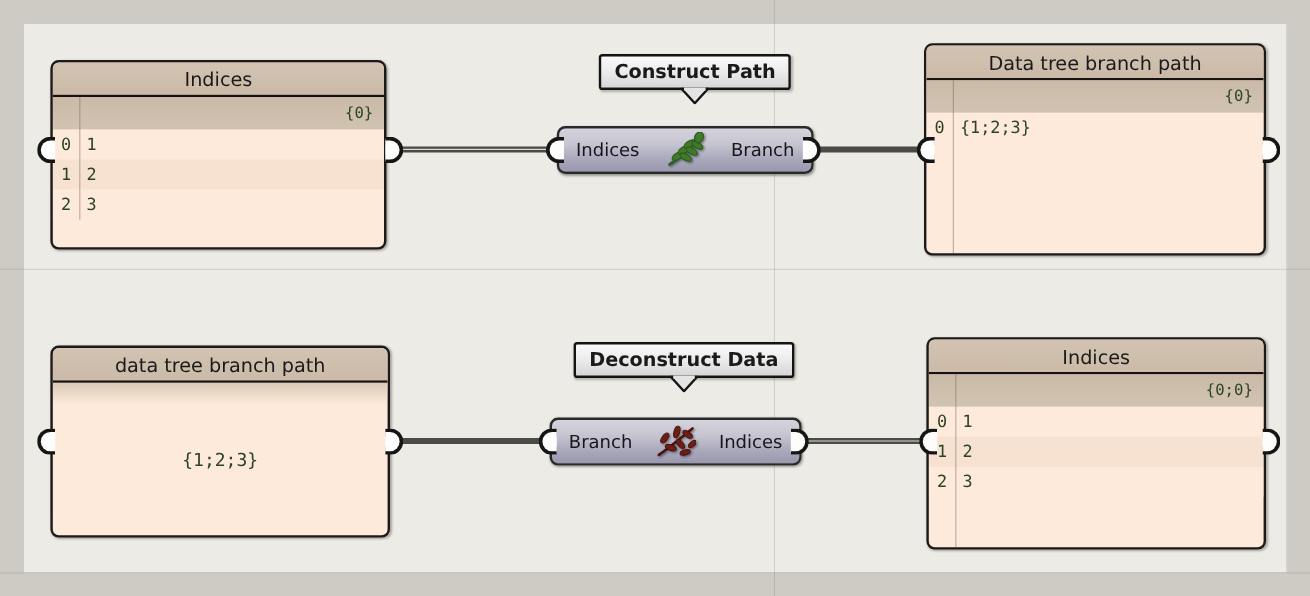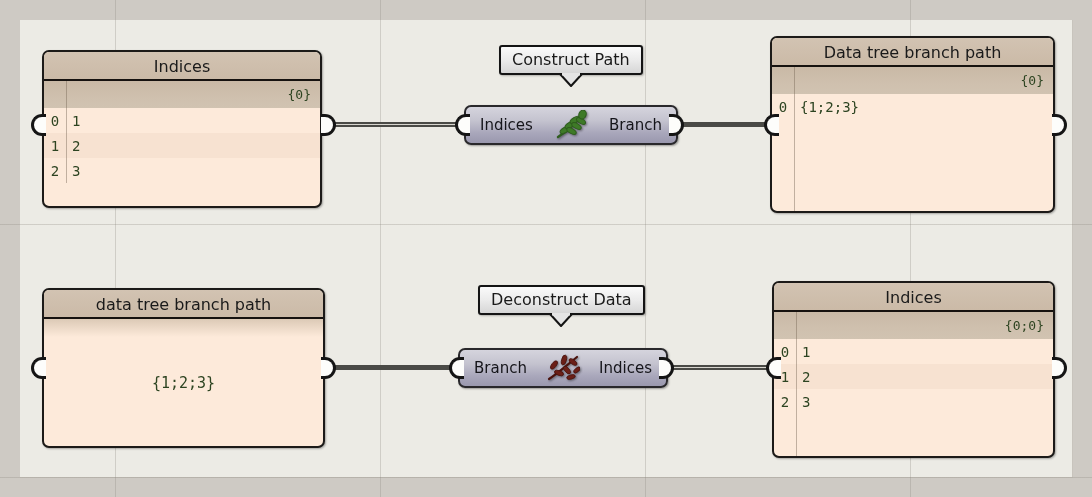--- a/index.html
+++ b/index.html
@@ -188,20 +188,21 @@
   .callout-box {
     border: 2px solid #141414;
     border-radius: 3px;
     background: linear-gradient(to bottom, #fafafa 0%, #ebebeb 50%, #d6d6d6 100%);
     padding: 3px 11px 4px;
     font-size: 16px;
     color: #1a1a1a;
     white-space: nowrap;
     text-align: center;
     box-shadow: 1px 1px 2px rgba(0,0,0,0.25);
+    font-weight: bold;
   }
   .callout-tail {
     position: absolute;
     left: 50%;
     transform: translateX(-50%);
     top: 100%;
     margin-top: -2px;
     width: 24px;
     height: 14px;
   }

